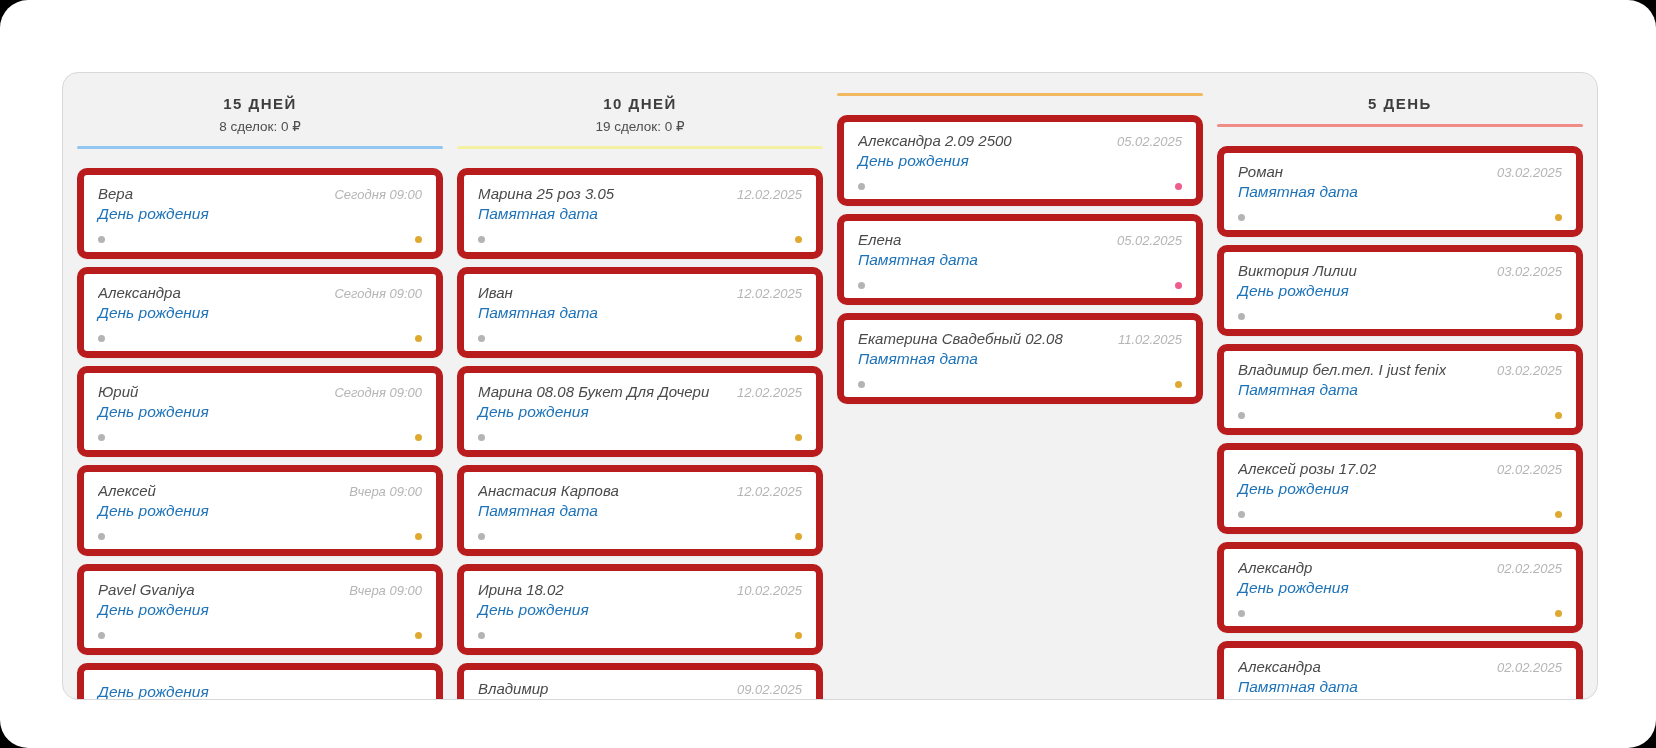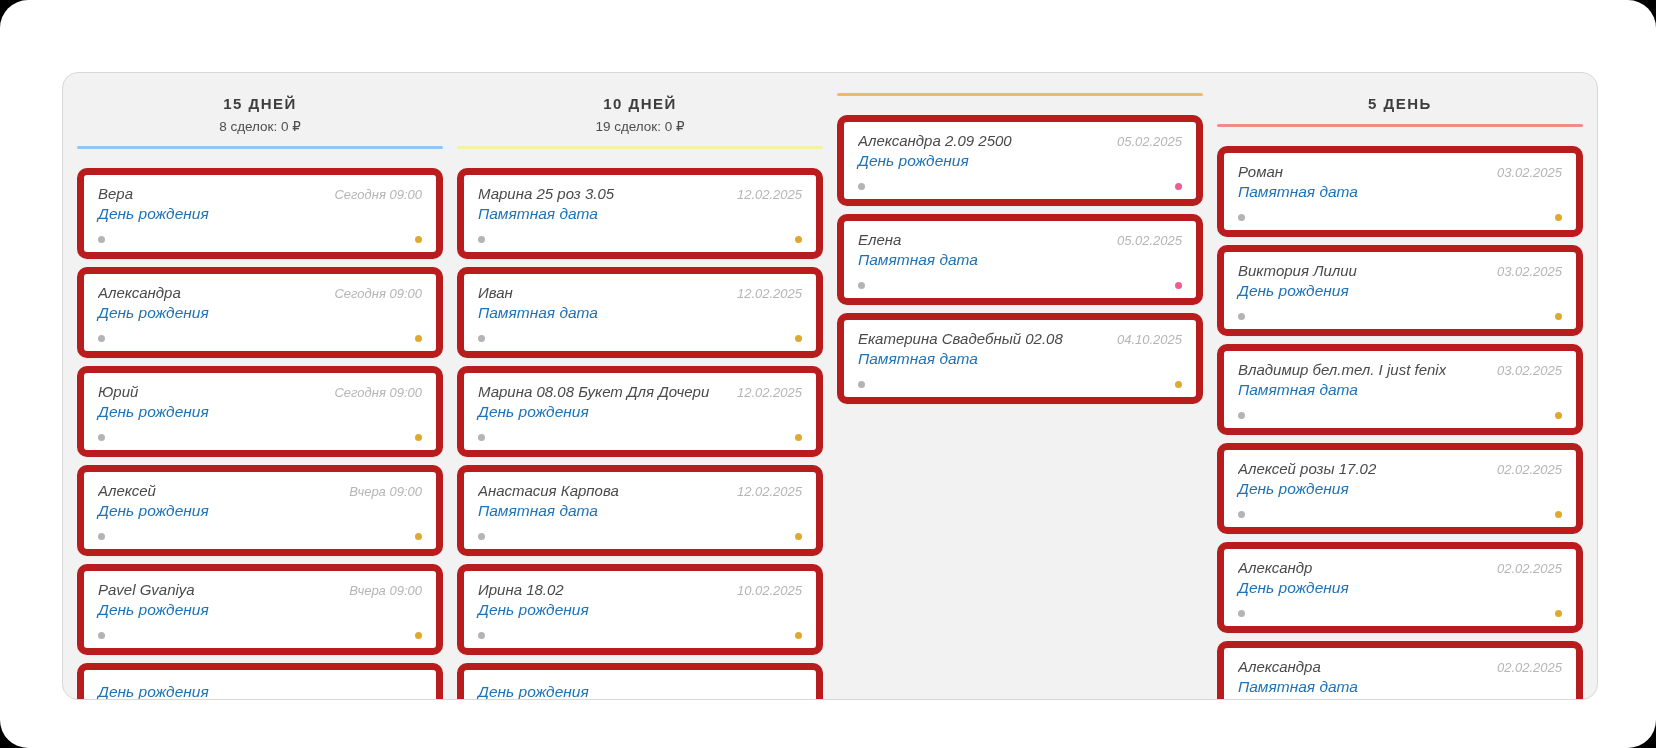--- a/index.html
+++ b/index.html
@@ -261,20 +261,24 @@
       <span class="card-date">10.02.2025</span>
     </div>
     <a class="card-tag">День рождения</a>
     <div class="card-dots">
       <span class="dot" style="background: rgb(180, 180, 180);"></span>
       <span class="dot" style="background: rgb(223, 169, 47);"></span>
     </div>
   </div>
 
   <div class="card">
+    <div class="card-top">
+      <span class="card-name">Владимир</span>
+      <span class="card-date">09.02.2025</span>
+    </div>
     <a class="card-tag">День рождения</a>
     <div class="card-dots">
       <span class="dot" style="background: rgb(180, 180, 180);"></span>
       <span class="dot" style="background: rgb(223, 169, 47);"></span>
     </div>
   </div>
 
   <div class="card">
     <div class="card-top">
       <span class="card-name">Приходько Александр</span>
@@ -309,21 +313,21 @@
     <a class="card-tag">Памятная дата</a>
     <div class="card-dots">
       <span class="dot" style="background: rgb(180, 180, 180);"></span>
       <span class="dot" style="background: rgb(238, 92, 144);"></span>
     </div>
   </div>
 
   <div class="card">
     <div class="card-top">
       <span class="card-name">Екатерина Свадебный 02.08</span>
-      <span class="card-date">04.10.2025</span>
+      <span class="card-date">11.02.2025</span>
     </div>
     <a class="card-tag">Памятная дата</a>
     <div class="card-dots">
       <span class="dot" style="background: rgb(180, 180, 180);"></span>
       <span class="dot" style="background: rgb(223, 169, 47);"></span>
     </div>
   </div>
 </div>
   </div>
 

